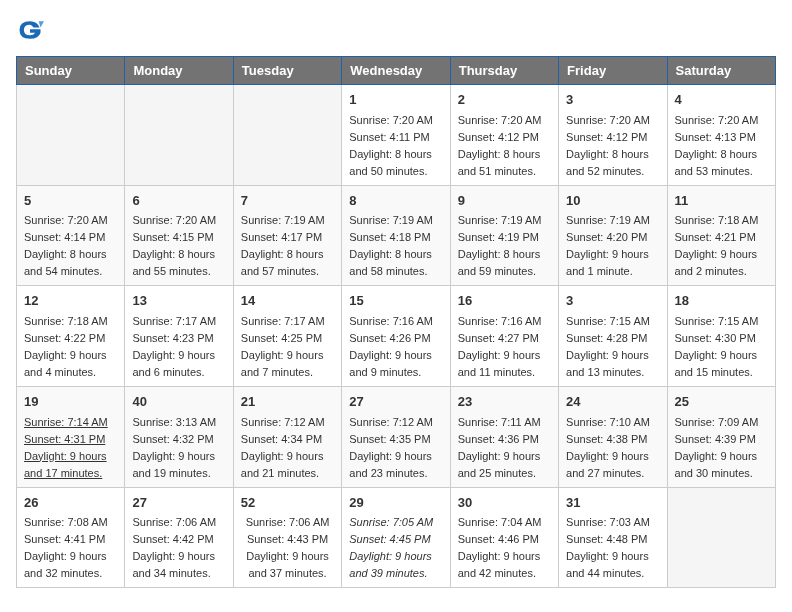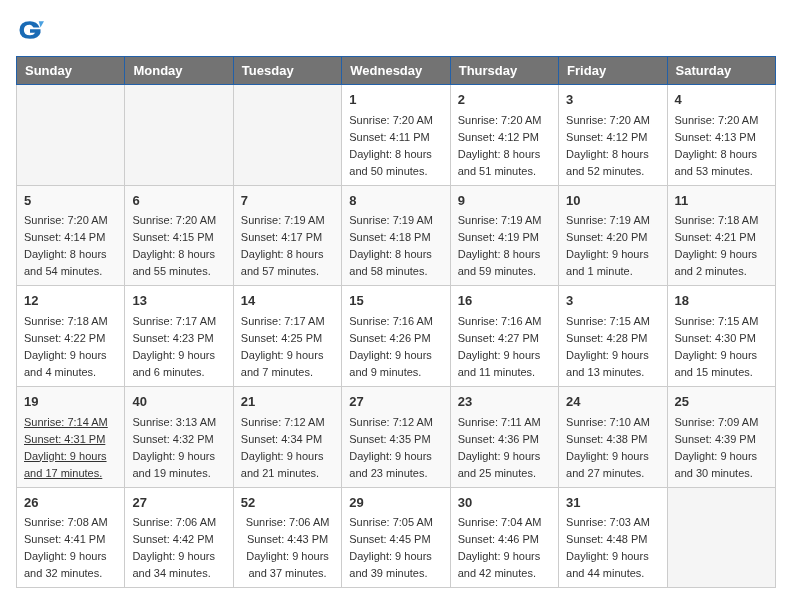--- a/index.html
+++ b/index.html
@@ -325,21 +325,21 @@
         </td>
         <td>
           <span class="day-number">52</span>
           <div class="day-info" style="white-space: pre-line; text-align: center;">Sunrise: 7:06 AM
 Sunset: 4:43 PM
 Daylight: 9 hours
 and 37 minutes.</div>
         </td>
         <td>
           <span class="day-number">29</span>
-          <div class="day-info" style="white-space: pre-line;">Sunrise: 7:05 AM
+          <div class="day-info" style="white-space: pre-line; font-style: italic;">Sunrise: 7:05 AM
 Sunset: 4:45 PM
 Daylight: 9 hours
 and 39 minutes.</div>
         </td>
         <td>
           <span class="day-number">30</span>
           <div class="day-info" style="white-space: pre-line;">Sunrise: 7:04 AM
 Sunset: 4:46 PM
 Daylight: 9 hours
 and 42 minutes.</div>

